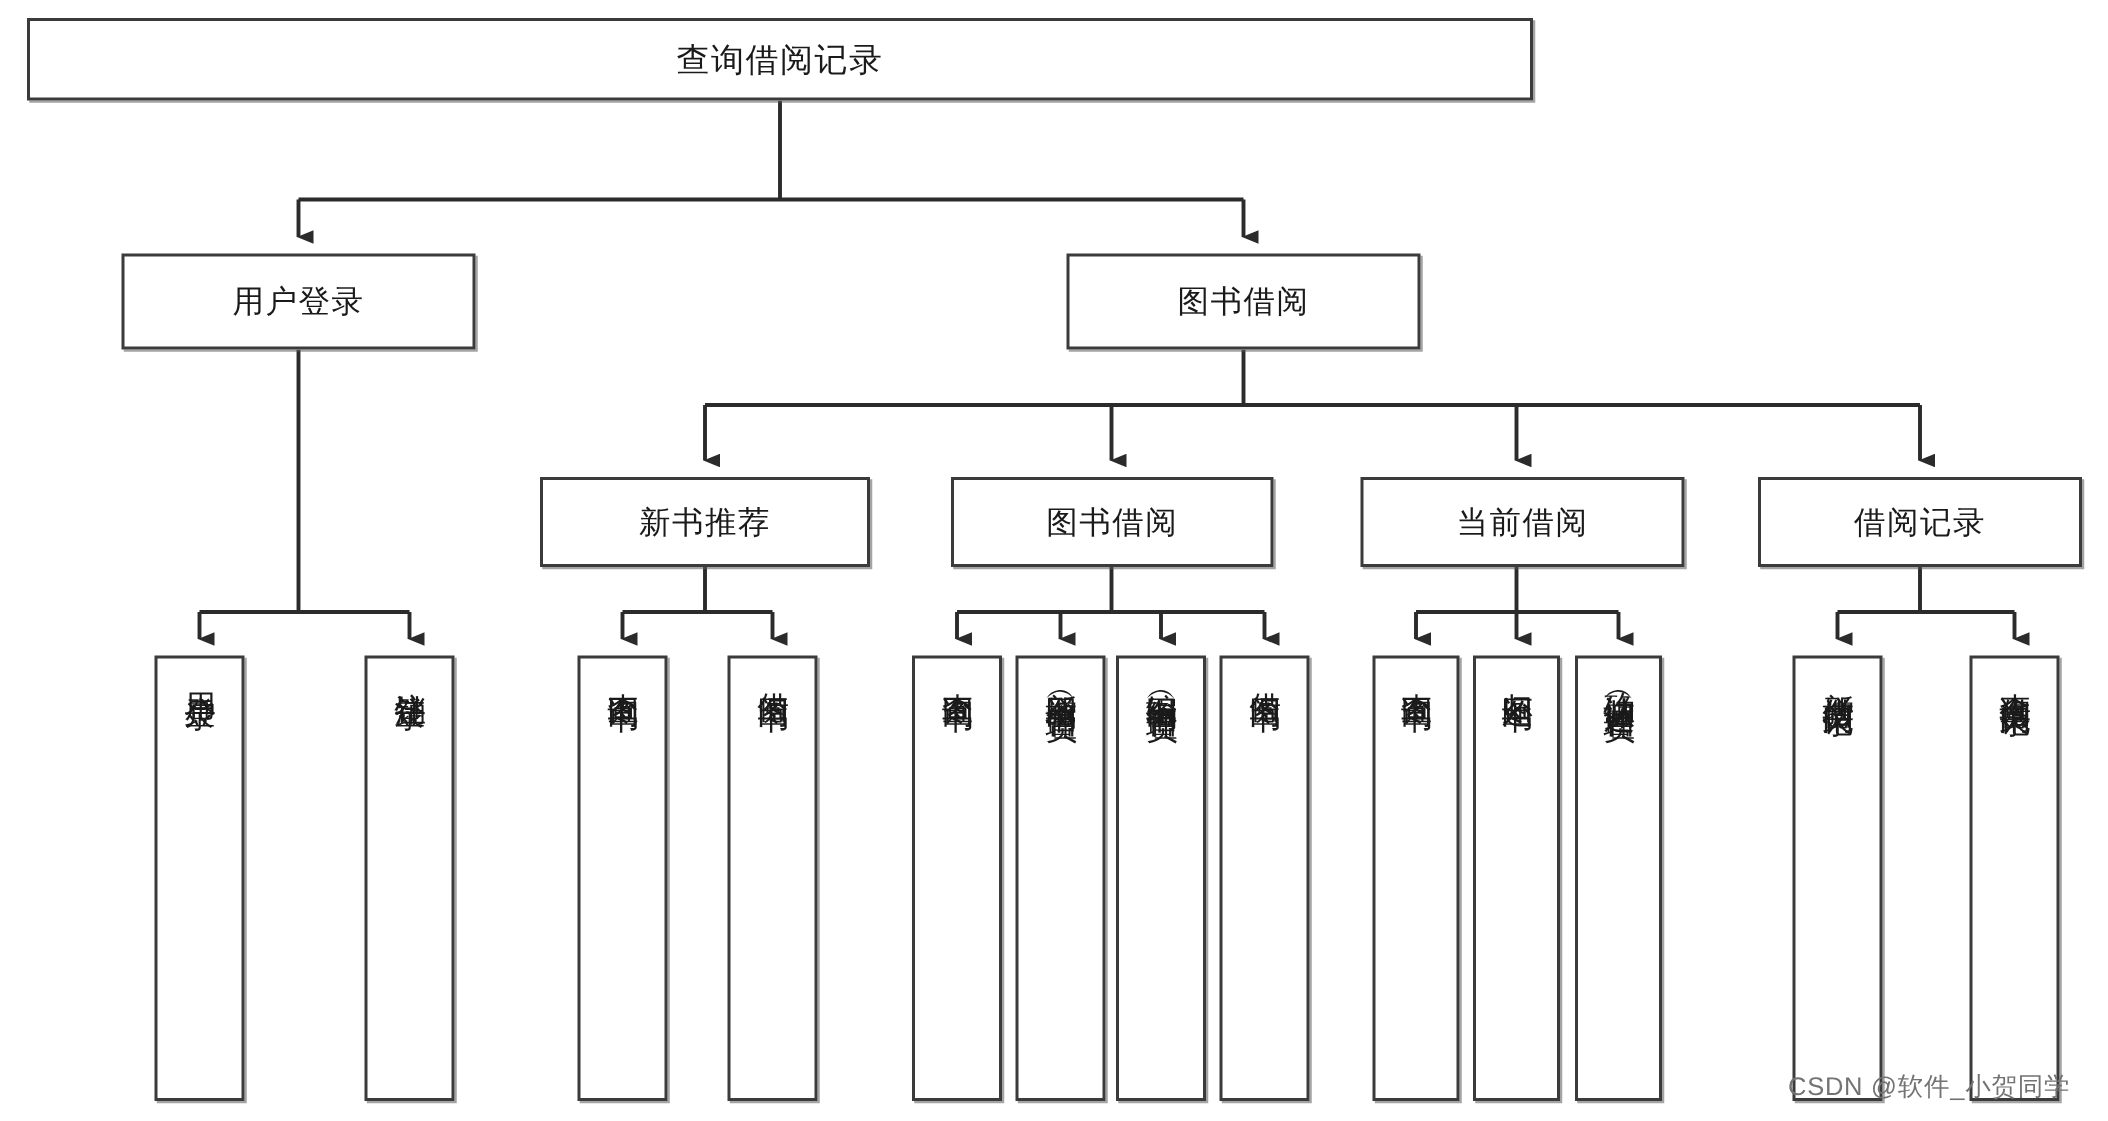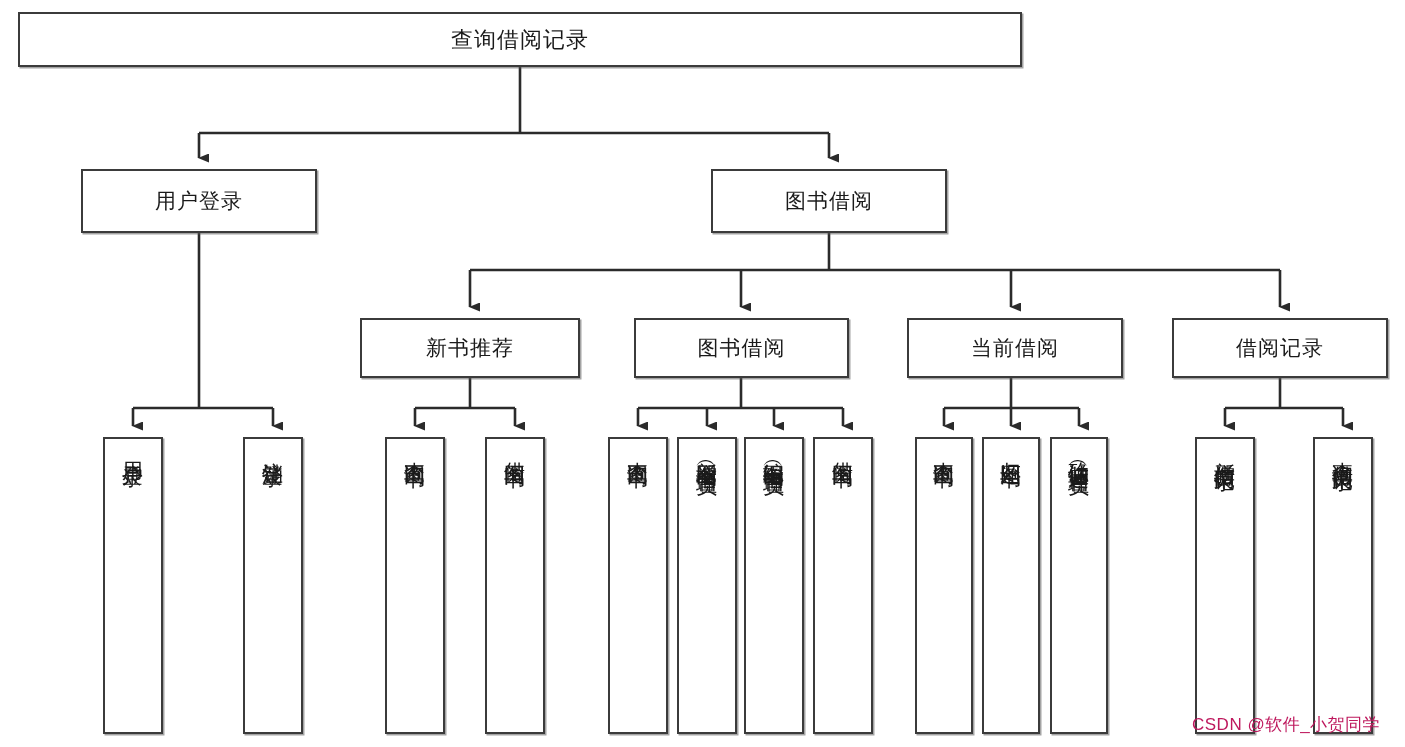--- a/index.html
+++ b/index.html
@@ -54,21 +54,21 @@
   }
   .leaf {
     align-items: flex-start;
     justify-content: center;
   }
   .watermark {
     position: absolute;
     left: 1192px;
     top: 713px;
     font-size: 17px;
-    color: #be185d;
+    color: #737373;
     white-space: nowrap;
     letter-spacing: 0.5px;
   }
 </style>
 </head>
 <body>
 
 <div id="canvas">
 
   <svg class="edges" viewBox="0 0 1405 747">

